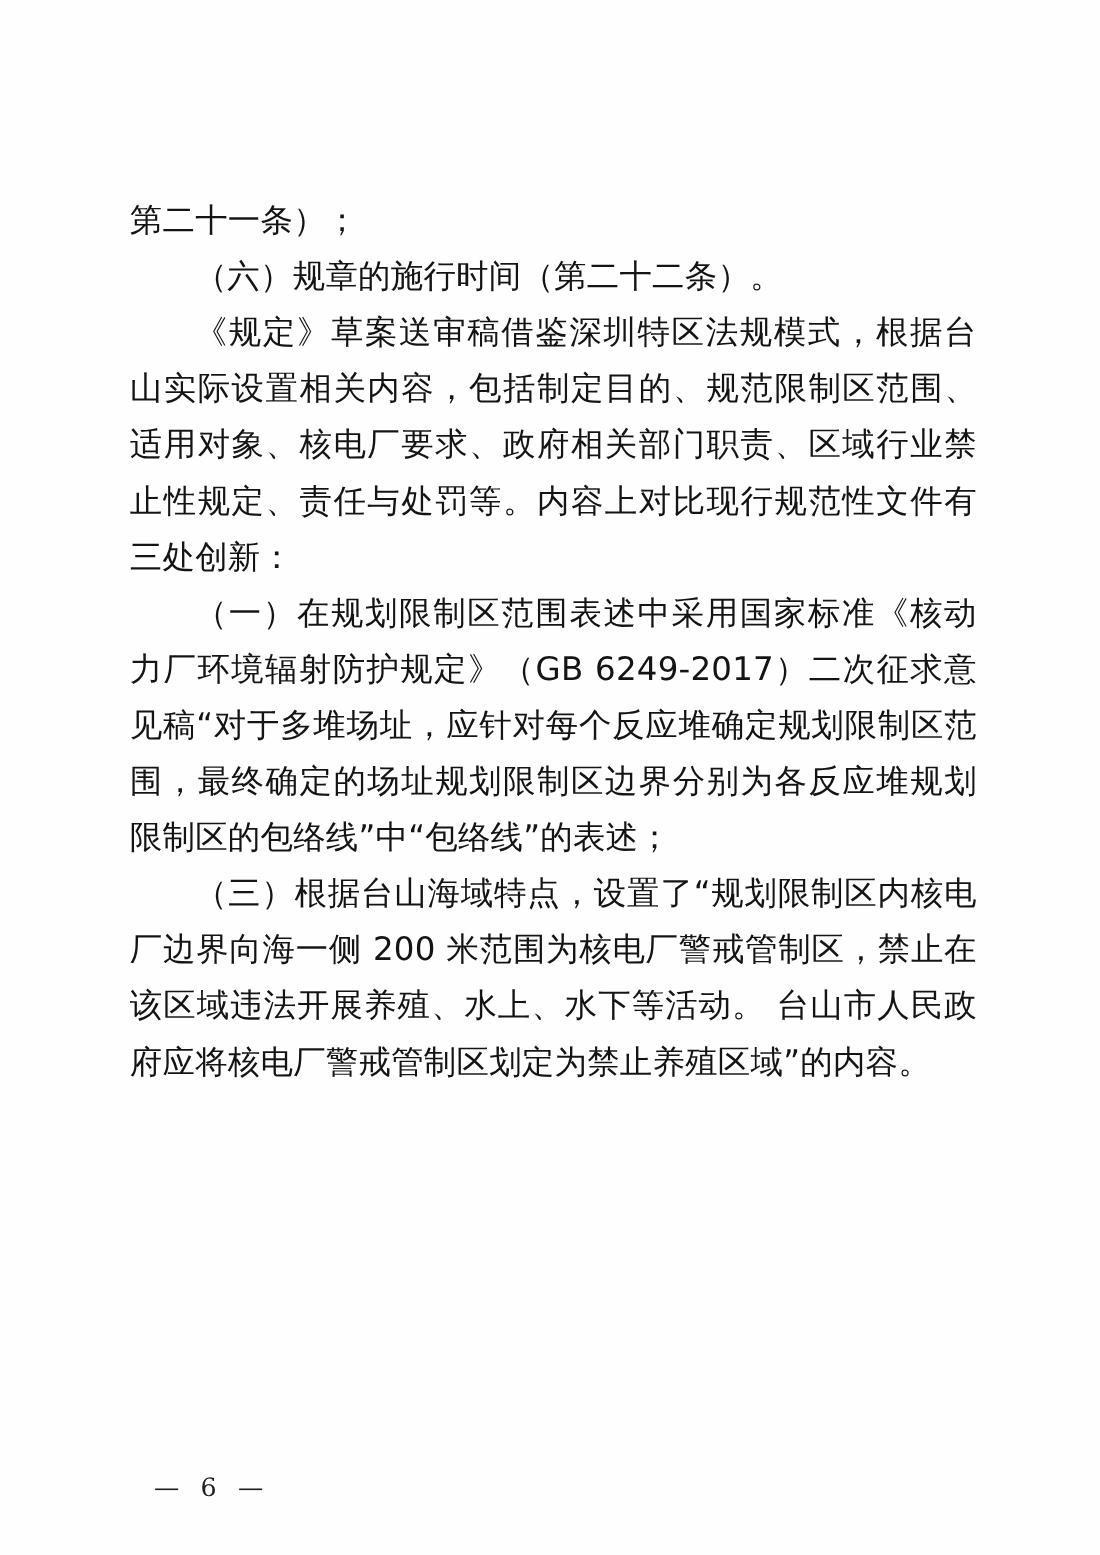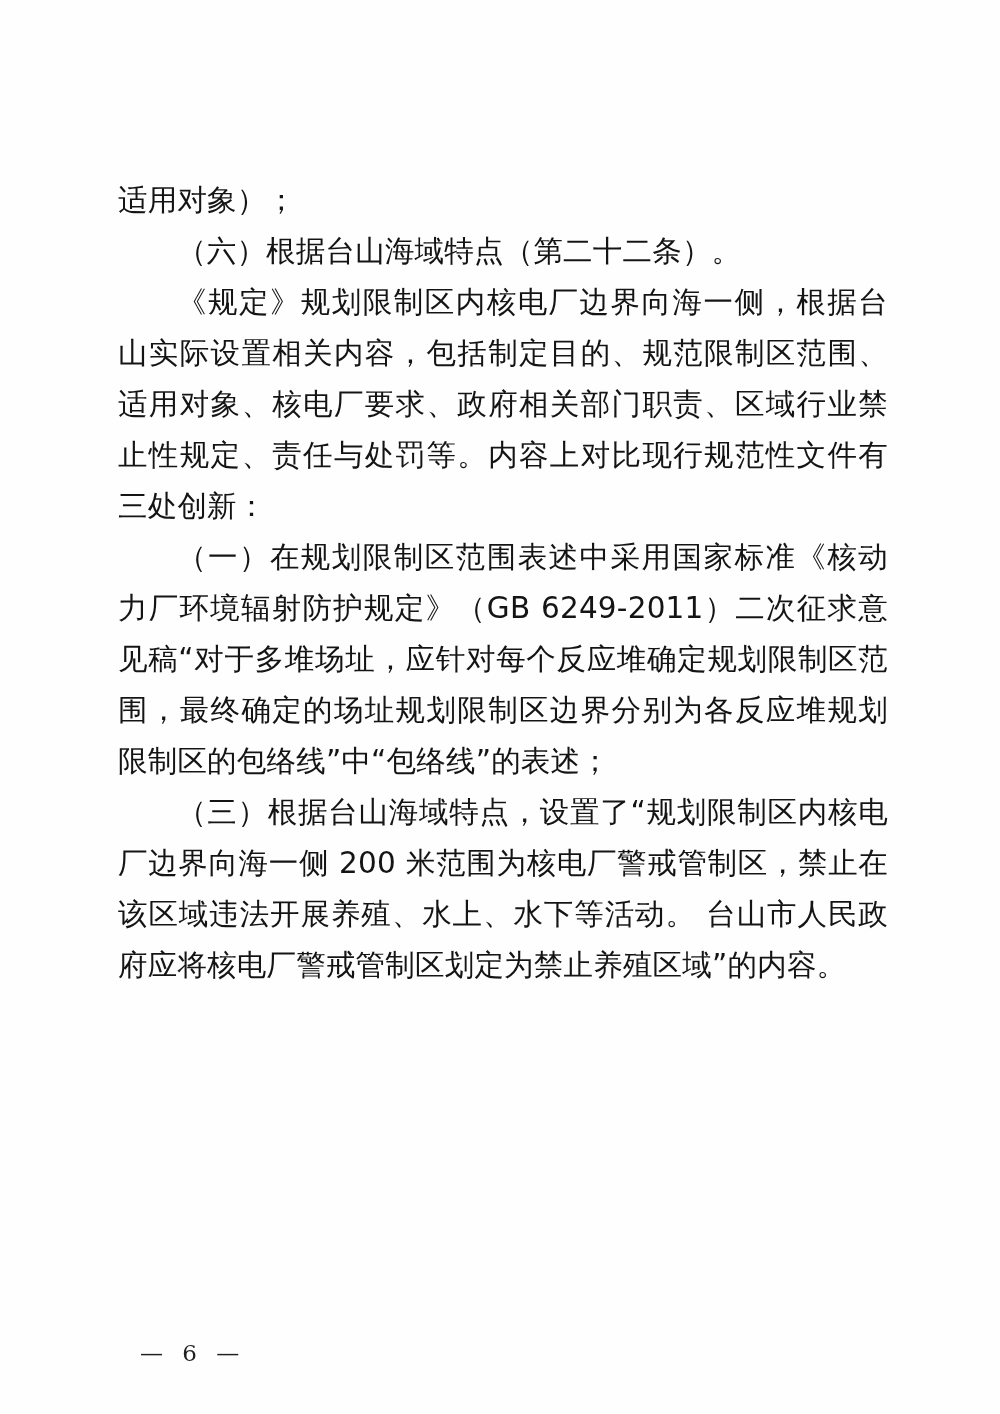--- a/index.html
+++ b/index.html
@@ -50,20 +50,20 @@
     color: #1f1f1f;
     letter-spacing: 6px;
     font-family: "DejaVu Serif", "Liberation Serif", serif;
   }
 </style>
 </head>
 <body>
 
 <div class="page">
   <div class="content">
-    <p class="para">适用对象）；</p>
-    <p class="para indent">（六）根据台山海域特点（第二十二条）。</p>
-    <p class="para indent">《规定》规划限制区内核电厂边界向海一侧，根据台山实际设置相关内容，包括制定目的、规范限制区范围、适用对象、核电厂要求、政府相关部门职责、区域行业禁止性规定、责任与处罚等。内容上对比现行规范性文件有三处创新：</p>
-    <p class="para indent">（一）在规划限制区范围表述中采用国家标准《核动力厂环境辐射防护规定》（GB 6249-2011）二次征求意见稿“对于多堆场址，应针对每个反应堆确定规划限制区范围，最终确定的场址规划限制区边界分别为各反应堆规划限制区的包络线”中“包络线”的表述；</p>
+    <p class="para">第二十一条）；</p>
+    <p class="para indent">（六）规章的施行时间（第二十二条）。</p>
+    <p class="para indent">《规定》草案送审稿借鉴深圳特区法规模式，根据台山实际设置相关内容，包括制定目的、规范限制区范围、适用对象、核电厂要求、政府相关部门职责、区域行业禁止性规定、责任与处罚等。内容上对比现行规范性文件有三处创新：</p>
+    <p class="para indent">（一）在规划限制区范围表述中采用国家标准《核动力厂环境辐射防护规定》（GB 6249-2017）二次征求意见稿“对于多堆场址，应针对每个反应堆确定规划限制区范围，最终确定的场址规划限制区边界分别为各反应堆规划限制区的包络线”中“包络线”的表述；</p>
     <p class="para indent">（三）根据台山海域特点，设置了“规划限制区内核电厂边界向海一侧 200 米范围为核电厂警戒管制区，禁止在该区域违法开展养殖、水上、水下等活动。 台山市人民政府应将核电厂警戒管制区划定为禁止养殖区域”的内容。</p>
   </div>
   <div class="page-num-wrap">— 6 —</div>
 </div>
 
 </body></html>

